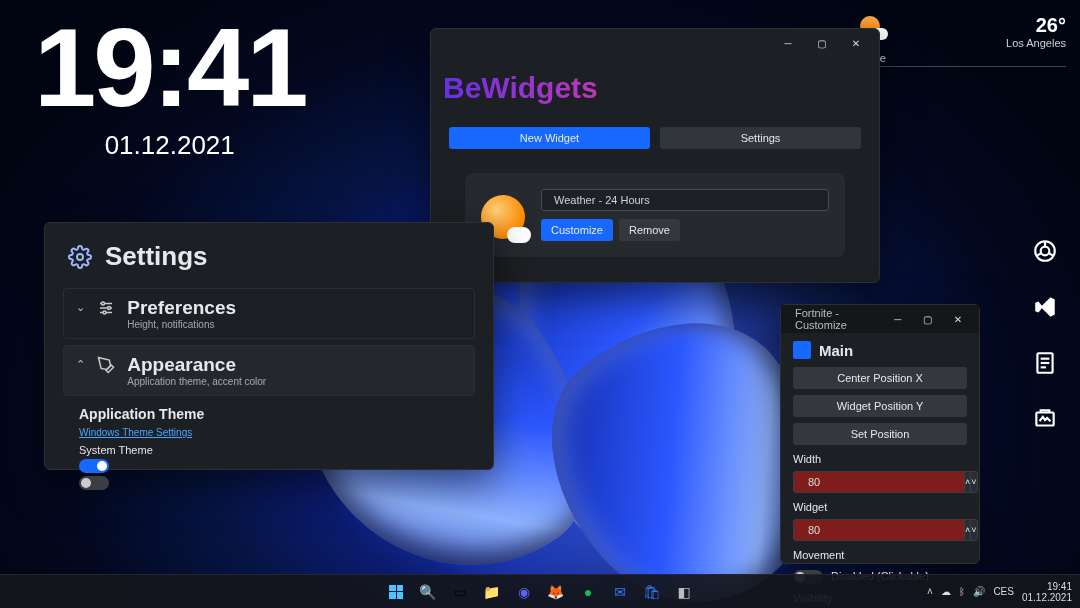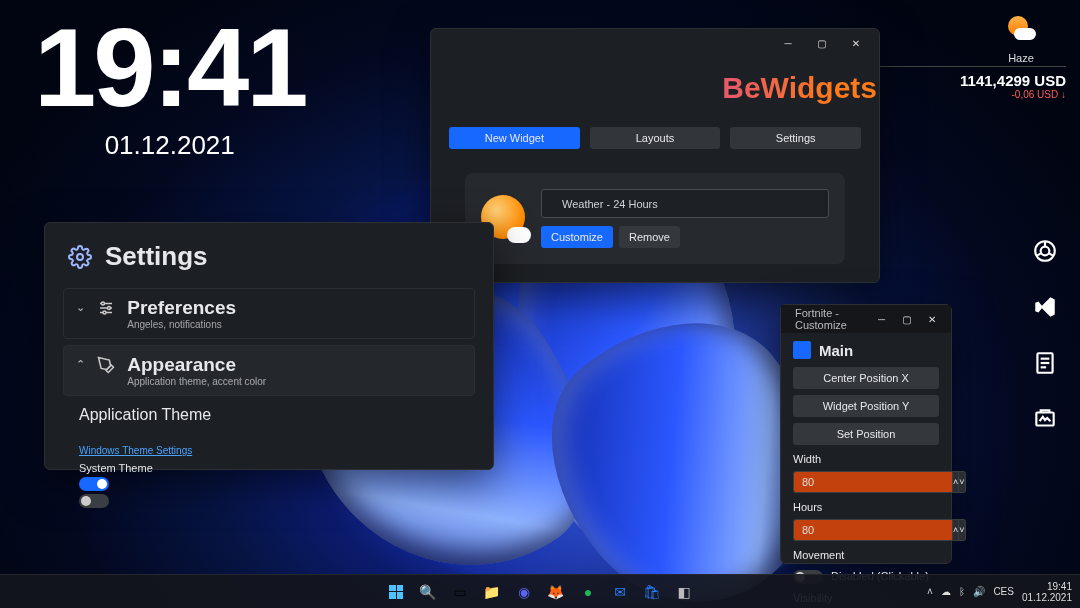--- a/index.html
+++ b/index.html
@@ -59,68 +59,68 @@
   position:absolute; background:#1f2226; border:1px solid #2c2f33;
   border-radius:6px; box-shadow:0 14px 40px rgba(0,0,0,.55);
   color:#e6e8eb;
 }
 .titlebar { height:28px; display:flex; align-items:center; justify-content:flex-end; padding:0 6px;}
 .tbtn { width:34px; height:22px; display:flex; align-items:center; justify-content:center; cursor:pointer; font-size:10px; color:#ddd;}
 .title-left{margin-right:auto; font-size:11px; padding-left:8px; color:#bbb}
 
 
 .bew { left:430px; top:28px; width:450px; height:255px; background:#1c1f23; }
-.logo { font-size:30px; font-weight:800; text-align:right; margin:14px 2px 22px;
+.logo { font-size:30px; font-weight:800; text-align:left; margin:14px 12px 22px;
   background:linear-gradient(90deg,#6a2fe4,#d23ab0 45%,#ff7a1a 90%);
   -webkit-background-clip:text; background-clip:text; color:transparent; }
 .bew-btnrow{display:flex;gap:10px;justify-content:center;padding:0 18px}
 .pill{flex:1;height:22px;border-radius:3px;background:#32363b;font-size:11px;display:flex;align-items:center;justify-content:center;cursor:pointer}
 .pill.primary{background:#1768ff}
 .card{margin:24px 34px 0;background:#26292e;border-radius:8px;padding:16px;display:flex;gap:16px;align-items:flex-start}
 .card .sun{width:44px;height:44px;border-radius:50%;background:radial-gradient(circle at 35% 35%,#ffd27a,#ff8a00 70%);position:relative;margin-top:6px}
 .card .sun::after{content:"";position:absolute;right:-6px;bottom:-4px;width:24px;height:16px;background:#fff;border-radius:12px}
 .card-right{flex:1;display:flex;flex-direction:column;gap:8px}
-.txtfield{height:29px;border:1px solid #484c52;border-radius:3px;background:#1d2024;font-size:11px;padding:0 20px;display:flex;align-items:center;color:#cfd2d6}
+.txtfield{height:22px;border:1px solid #484c52;border-radius:3px;background:#1d2024;font-size:11px;padding:0 12px;display:flex;align-items:center;color:#cfd2d6}
 .brow{display:flex;gap:6px}
 .smbtn{height:22px;padding:0 10px;border-radius:3px;background:#34383d;font-size:11px;display:flex;align-items:center;cursor:pointer}
 .smbtn.blue{background:#1768ff}
 .smbtn.select{flex:1;justify-content:space-between;border:1px solid #484c52;background:#1d2024}
 .chev{font-size:9px;opacity:.7}
 
 
 .settings { left:44px; top:222px; width:450px; height:248px; background:#1c1f23; }
 .shdr{display:flex;align-items:center;gap:12px;padding:18px 22px 10px}
 .gear{width:26px;height:26px;display:flex;align-items:center;justify-content:center}
 .shdr h1{font-size:26px;font-weight:600}
 .sitem{margin:6px 18px;border:1px solid #2b2e33;border-radius:4px;padding:8px 12px;display:flex;gap:12px;align-items:flex-start;cursor:pointer}
 .sitem .chevL{margin-top:4px;font-size:11px;opacity:.8}
 .sitem.open{background:#24272c}
 .sitem-ico{margin-top:2px;opacity:.9}
 .sitem-t{font-size:19px;font-weight:600}
 .sitem-s{font-size:10px;opacity:.65}
 .sbody{padding:4px 34px 10px;font-size:11px}
-.sbody .h{font-weight:400;font-size:16px;margin-bottom:20px}
+.sbody .h{font-weight:700;font-size:14px;margin-bottom:4px}
 .link{color:#4aa3ff;text-decoration:underline;cursor:pointer;font-size:10px}
 .srow{margin-top:6px;font-size:11px}
 .toggle{width:30px;height:14px;border-radius:8px;background:#3a3d42;position:relative;margin-top:3px;cursor:pointer}
 .toggle::after{content:"";position:absolute;width:10px;height:10px;border-radius:50%;background:#ccc;left:2px;top:2px;transition:.15s}
 .toggle.on{background:#1768ff}
 .toggle.on::after{left:18px;background:#fff}
 
 
-.cust{left:780px; top:304px; width:172px; height:260px; background:#1c1f23}
+.cust{left:780px; top:304px; width:200px; height:260px; background:#1c1f23}
 .cust .titlebar{background:#14161a}
 .cust-main{display:flex;align-items:center;gap:8px;padding:8px 12px}
 .cust-main .sq{width:18px;height:18px;background:#1768ff;border-radius:2px}
 .cust-main .t{font-size:15px;font-weight:600}
 .cust-body{padding:0 12px;display:flex;flex-direction:column;gap:6px;font-size:11px}
 .cbtn{height:22px;border-radius:3px;background:#34383d;display:flex;align-items:center;justify-content:center;cursor:pointer;font-size:11px}
 .field-label{font-size:11px;margin-top:2px}
 .num{display:flex}
-.num input{flex:1;height:22px;background:#c2410c;border:1px solid #3a3d42;color:#ddd;padding:0 8px;font-size:11px;border-radius:3px 0 0 3px}
+.num input{flex:1;height:22px;background:#7f1d1d;border:1px solid #3a3d42;color:#ddd;padding:0 14px;font-size:11px;border-radius:3px 0 0 3px}
 .spin{width:22px;height:22px;border:1px solid #3a3d42;border-left:none;display:flex;align-items:center;justify-content:center;background:#2a2d32;cursor:pointer;font-size:9px}
 .spin.last{border-radius:0 3px 3px 0}
 .crow{display:flex;align-items:center;gap:8px}
 
 
 .rail{position:absolute;right:14px;top:230px;display:flex;flex-direction:column;gap:14px}
 .rail .ritem{width:42px;height:42px;border-radius:8px;display:flex;align-items:center;justify-content:center;cursor:pointer;color:#fff}
 
 
 .taskbar{position:absolute;left:0;right:0;bottom:0;height:34px;background:rgba(20,22,28,.92);display:flex;align-items:center;justify-content:center;gap:6px;border-top:1px solid #25272c}
@@ -146,43 +146,36 @@
   </div>
 
   <div class="tr-widgets">
     <div class="wcol">
       <div class="sun-icon">
           <div class="sun"></div>
           <div class="cloud"></div>
         </div>
       <div class="wlabel">Haze</div>
     </div>
+    <div class="tcol">
+      <div class="temp">26°</div>
+      <div class="city">Los Angeles</div>
+    </div>
   </div>
   <div class="tr-divider"></div>
-  <div class="stock">
-    <div>
-      <div class="sym">TSLA</div>
-      <div class="comp">Tesla Inc.</div>
-    </div>
-    <div>
-      <div class="price">1141,4299 USD</div>
-      <div class="delta">-0,06 USD ↓</div>
-    </div>
-  </div>
 
   <div class="win bew">
     <div class="titlebar">
       <div class="tbtn">─</div>
       <div class="tbtn">▢</div>
       <div class="tbtn close">✕</div>
     </div>
     <div class="logo">BeWidgets</div>
     <div class="bew-btnrow">
       <div class="pill primary">New Widget</div>
-      <div class="pill">Layouts</div>
       <div class="pill">Settings</div>
     </div>
     <div class="card">
       <div class="sun"></div>
       <div class="card-right">
         <div class="txtfield">Weather - 24 Hours</div>
         <div class="brow">
           <div class="smbtn blue">Customize</div>
           <div class="smbtn">Remove</div>
         </div>
@@ -208,21 +201,21 @@
             <line x1="4" y1="6" x2="20" y2="6"></line>
             <line x1="4" y1="12" x2="20" y2="12"></line>
             <line x1="4" y1="18" x2="20" y2="18"></line>
             <circle cx="8" cy="6" r="2" fill="#1c1f23"></circle>
             <circle cx="16" cy="12" r="2" fill="#1c1f23"></circle>
             <circle cx="10" cy="18" r="2" fill="#1c1f23"></circle>
           </svg>
       </span>
       <div>
         <div class="sitem-t">Preferences</div>
-        <div class="sitem-s">Angeles, notifications</div>
+        <div class="sitem-s">Height, notifications</div>
       </div>
     </div>
 
     <div class="sitem open">
       <span class="chevL">⌃</span>
       <span class="sitem-ico">
         <svg width="18" height="18" viewBox="0 0 24 24" fill="none" stroke="#ddd" stroke-width="2">
             <path d="M12 19l7-7 3 3-7 7-3-3z"></path>
             <path d="M18 13l-1.5-7.5L2 2l3.5 14.5L13 18l5-5z"></path>
           </svg>
@@ -258,21 +251,21 @@
       <div class="cbtn">Widget Position Y</div>
       <div class="cbtn">Set Position</div>
 
       <div class="field-label">Width</div>
       <div class="num">
         <input value="80" style="">
         <div class="spin">˄</div>
         <div class="spin last">˅</div>
       </div>
 
-      <div class="field-label">Hours</div>
+      <div class="field-label">Widget</div>
       <div class="num">
         <input value="80" style="">
         <div class="spin">˄</div>
         <div class="spin last">˅</div>
       </div>
 
       <div class="field-label">Movement</div>
       <div class="crow">
         <div class="toggle"></div>
         <span>Disabled (Clickable)</span>

